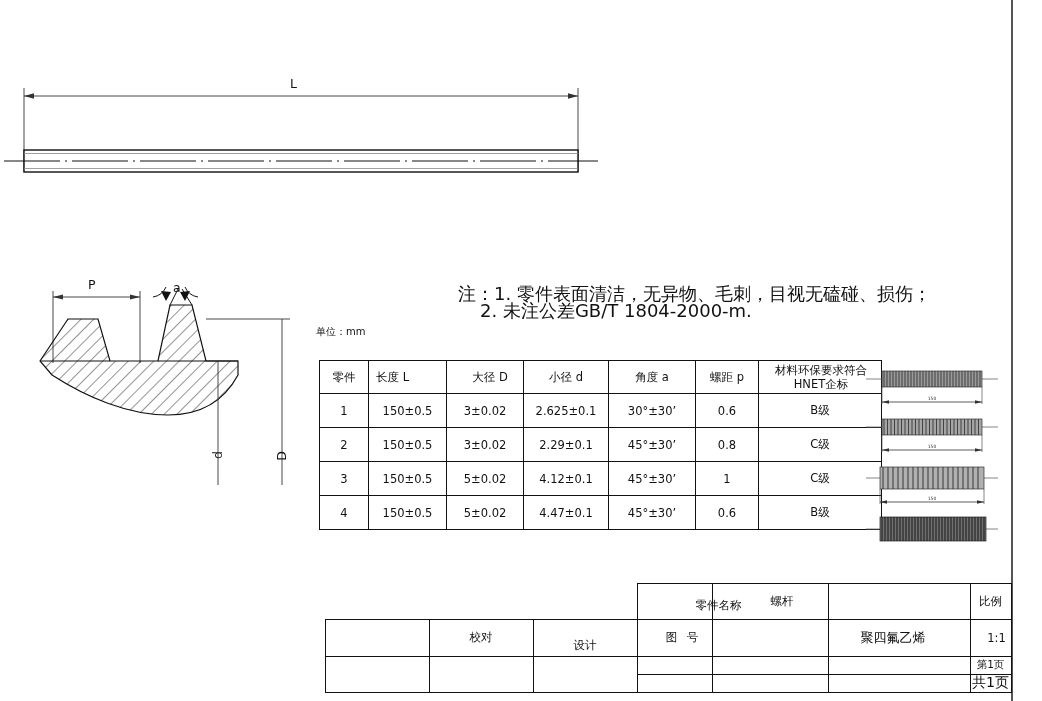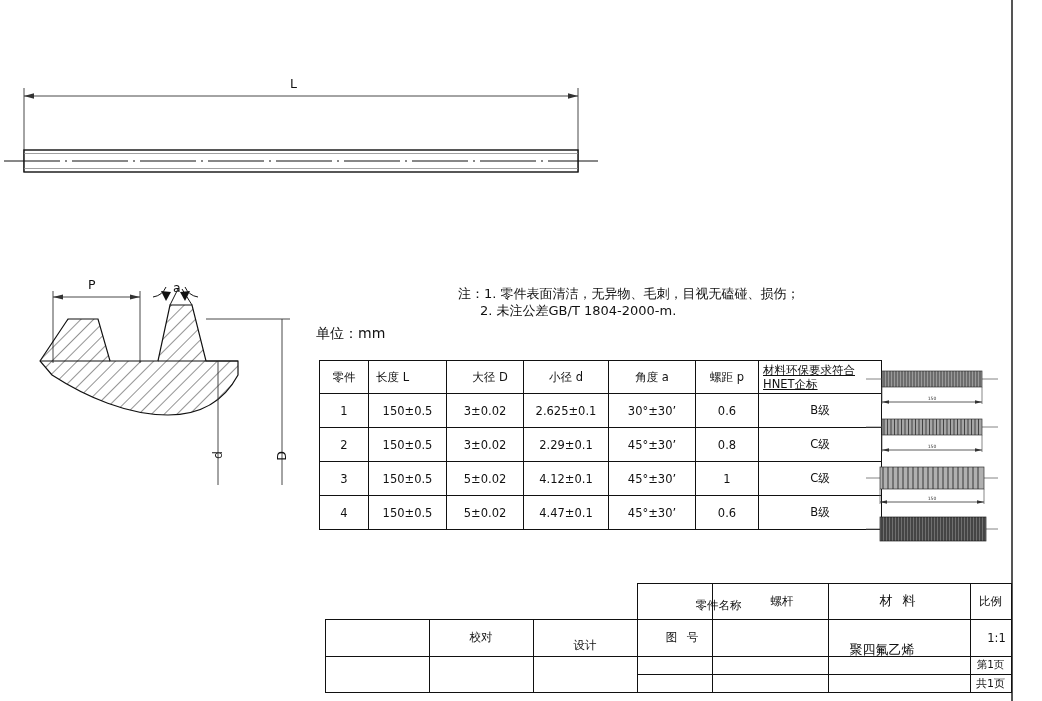--- a/index.html
+++ b/index.html
@@ -27,30 +27,30 @@
   
   #topview{position:absolute;left:0;top:60px;width:620px;height:130px;}
 
   
   #detail{position:absolute;left:10px;top:275px;width:320px;height:240px;}
 
   
   .note-block{
     position:absolute;
     left:458px; top:285px;
-    font-size:13px;
+    font-size:18px;
     line-height:17px;
     white-space:nowrap;
     font-family:"DejaVu Sans","Liberation Sans",sans-serif;
   }
   .note-line2{padding-left:22px;}
   .units{
     position:absolute;
     left:316px; top:325px;
-    font-size:14px;
+    font-size:10px;
     white-space:nowrap;
     font-family:"DejaVu Sans","Liberation Sans",sans-serif;
   }
 
   
   #spec-table{
     position:absolute;
     left:319px; top:360px;
     border-collapse:collapse;
     font-size:11.5px;
@@ -68,25 +68,24 @@
   }
   #spec-table thead th{height:32px;}
   #spec-table .c0{width:44px;}
   #spec-table .c1{width:68px;}
   #spec-table .c2{width:62px;padding-left:12px;}
   #spec-table .c3{width:80px;}
   #spec-table .c4{width:82px;}
   #spec-table .c5{width:58px;}
   #spec-table .c6{width:116px;}
   #spec-table .hdr-left{
-    text-align:left;
+    text-align:center;
     white-space:normal;
     line-height:14px;
     padding-left:4px;
-    text-decoration:underline;
   }
   #spec-table .hdr-pad{text-align:left;padding-left:7px;}
 
   
   #thumbs{position:absolute;left:866px;top:366px;width:140px;height:180px;}
   .thumb{position:absolute;left:0;width:128px;}
   .thumb svg{display:block;}
 
   
   #title-block{
@@ -443,32 +442,31 @@
 
     <div class="cell" style="left:104px;top:36px;width:104px;height:37px;">校对</div>
     <div class="cell" style="left:208px;top:44px;width:104px;height:37px;">设计</div>
 
     <div class="cell" style="left:0;top:73px;width:104px;height:36px;"></div>
     <div class="cell" style="left:104px;top:73px;width:104px;height:36px;"></div>
     <div class="cell" style="left:208px;top:73px;width:104px;height:36px;"></div>
 
     <div class="cell" style="left:312px;top:4px;width:75px;height:36px;margin-left:44px;">零件名称</div>
     <div class="cell" style="left:399px;top:0;width:116px;height:36px;">螺杆</div>
-    <div class="cell wide big" style="left:503px;top:0;width:142px;height:36px;">材 料</div>
     <div class="cell" style="left:645px;top:0;width:41px;height:36px;">比例</div>
 
     <div class="cell wide" style="left:321px;top:36px;width:75px;height:37px;">图 号</div>
     <div class="cell" style="left:387px;top:36px;width:116px;height:37px;"></div>
-    <div class="cell big" style="left:486px;top:36px;width:142px;height:37px;margin-top:12px;">聚四氟乙烯</div>
+    <div class="cell big" style="left:497px;top:36px;width:142px;height:37px;">聚四氟乙烯</div>
     <div class="cell" style="left:645px;top:36px;width:41px;height:37px;padding-left:6px;">1:1</div>
 
     <div class="cell" style="left:312px;top:73px;width:75px;height:18px;"></div>
     <div class="cell" style="left:387px;top:73px;width:116px;height:18px;"></div>
     <div class="cell" style="left:503px;top:73px;width:142px;height:18px;"></div>
     <div class="cell" style="left:645px;top:73px;width:41px;height:18px;font-size:10.5px;">第1页</div>
 
     <div class="cell" style="left:312px;top:91px;width:75px;height:18px;"></div>
     <div class="cell" style="left:387px;top:91px;width:116px;height:18px;"></div>
     <div class="cell" style="left:503px;top:91px;width:142px;height:18px;"></div>
-    <div class="cell" style="left:645px;top:91px;width:41px;height:18px;font-size:11px;">共1页</div>
+    <div class="cell" style="left:645px;top:91px;width:41px;height:18px;font-size:14px;">共1页</div>
   </div>
 
 </div>
 
 </body></html>

